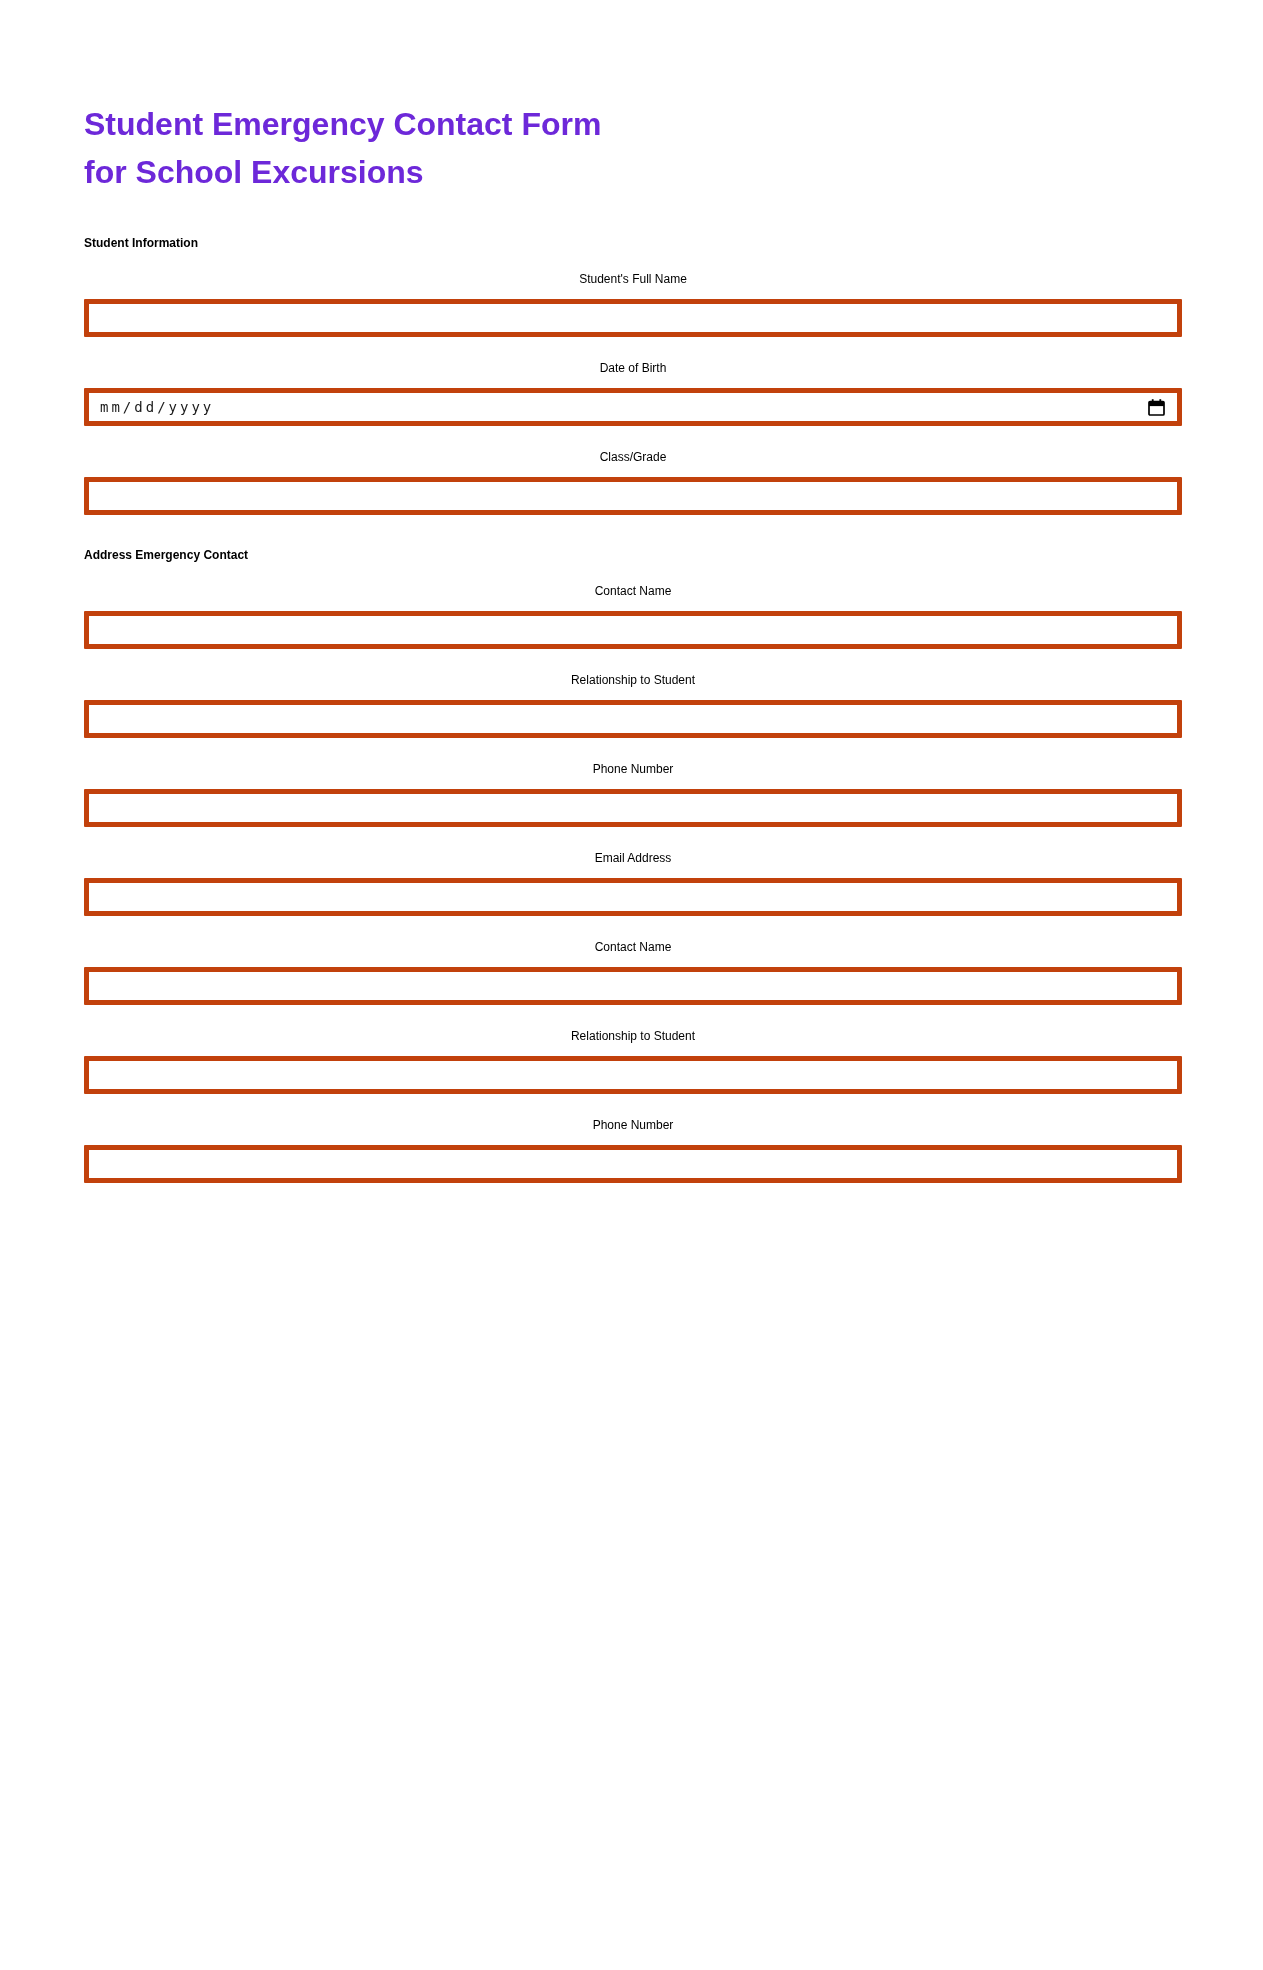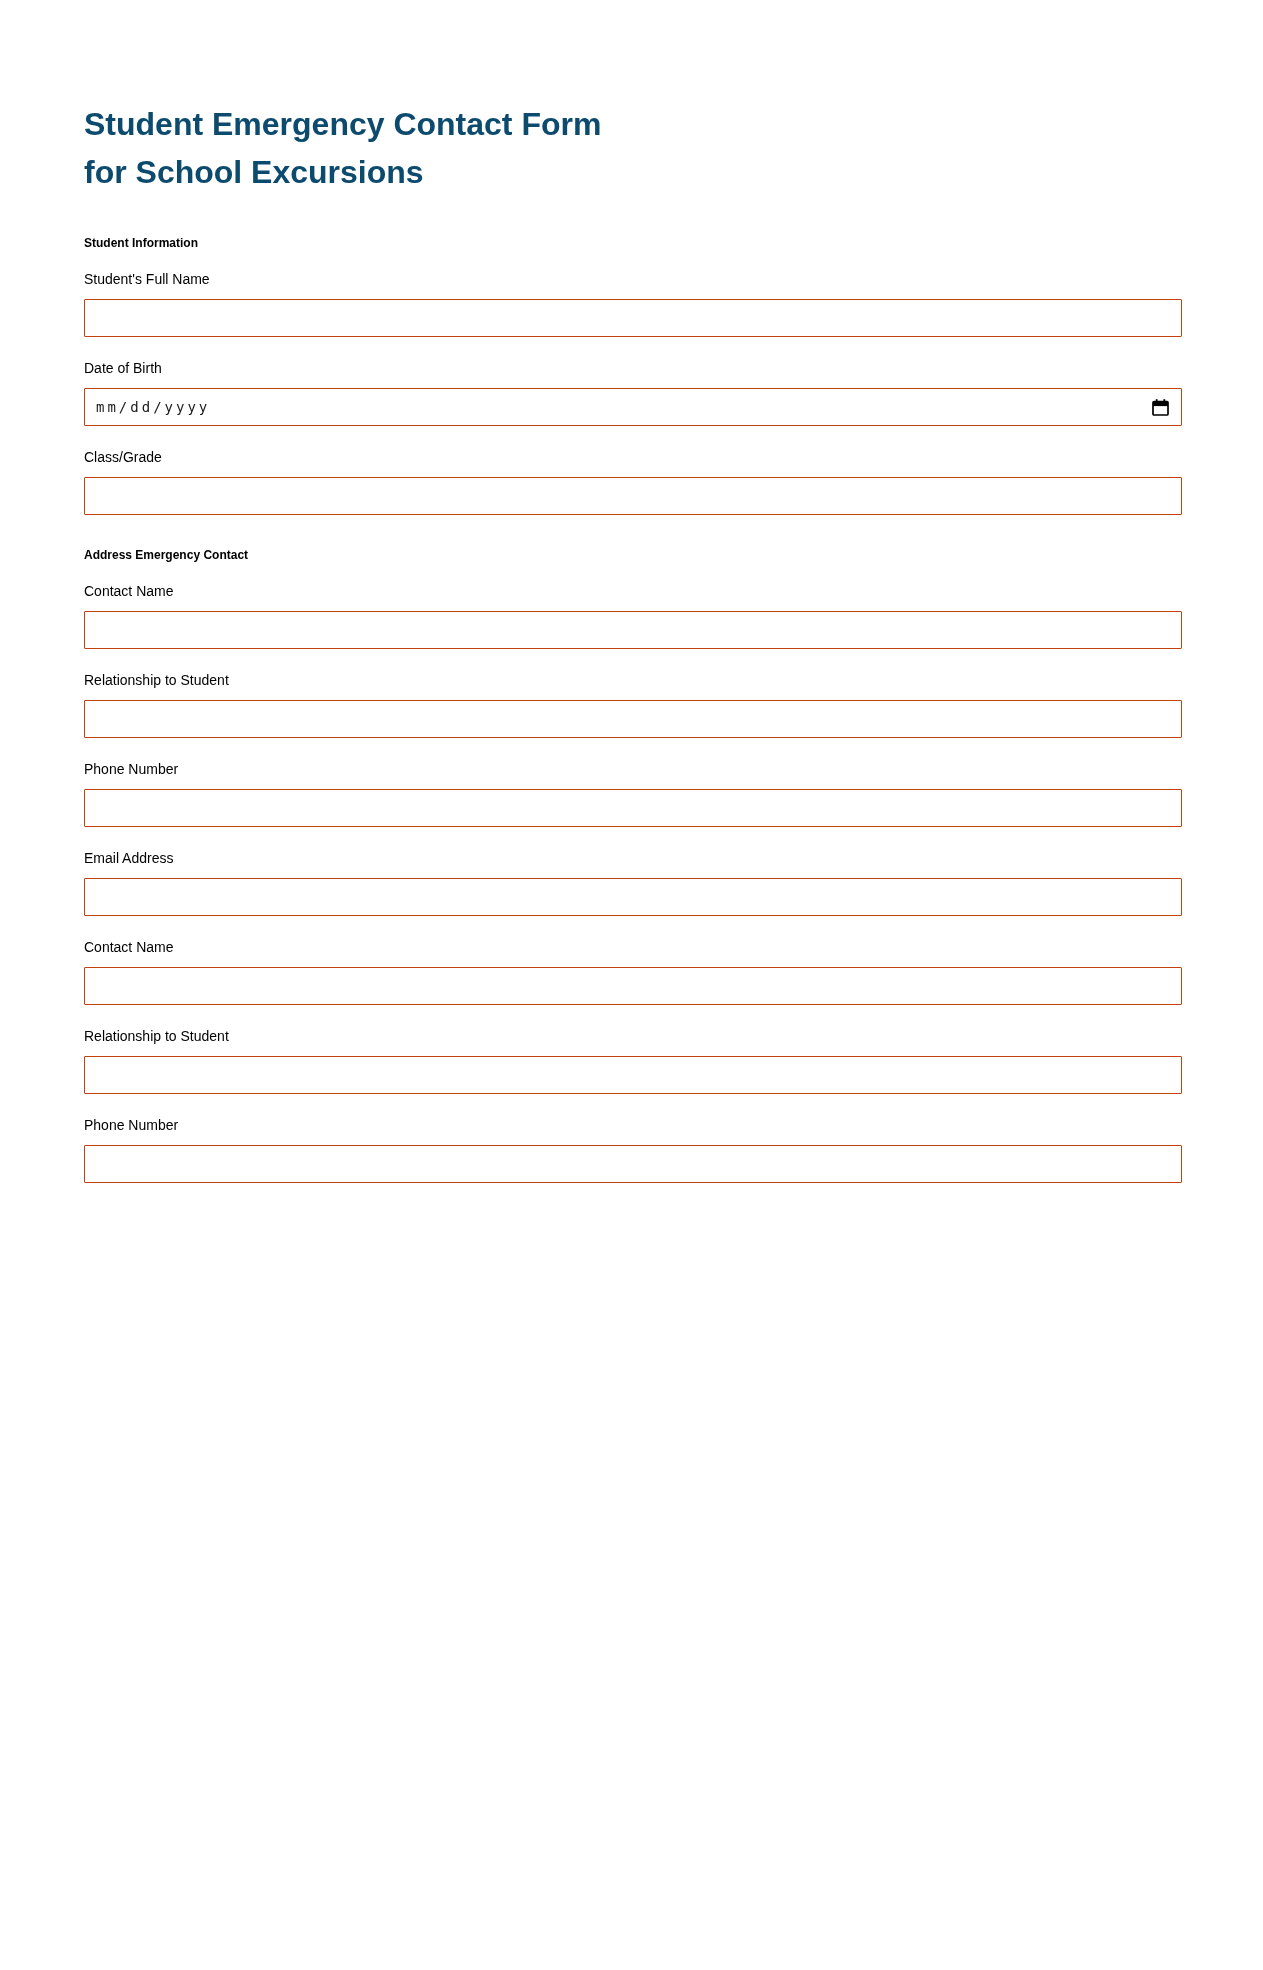--- a/index.html
+++ b/index.html
@@ -22,45 +22,46 @@
     width: 1098px;
     margin-left: 84px;
   }
   h1.page-title {
     margin: 0;
     padding-top: 100px;
     padding-bottom: 7px;
     font-size: 32px;
     line-height: 48px;
     font-weight: 700;
-    color: #0c4a6e;
+    color: #6d28d9;
   }
   h2.section-heading {
     margin: 30px 0 17px 0;
     font-size: 12px;
     line-height: 20px;
     font-weight: 700;
     color: #000000;
   }
   .field {
     margin-bottom: 22px;
   }
   .field label {
     display: block;
-    font-size: 14px;
+    font-size: 12px;
     line-height: 18px;
     margin-bottom: 11px;
     color: #000000;
+    text-align: center;
   }
   .text-input {
     box-sizing: border-box;
     display: block;
     width: 100%;
     height: 38px;
-    border: 1px solid #c2410c;
+    border: 5px solid #c2410c;
     border-radius: 1px;
     background: #ffffff;
     padding: 0 11px;
     font-size: 15px;
     font-family: "Liberation Sans", "DejaVu Sans", sans-serif;
     color: #1c1c1c;
     outline: none;
   }
   .date-input {
     display: flex;

